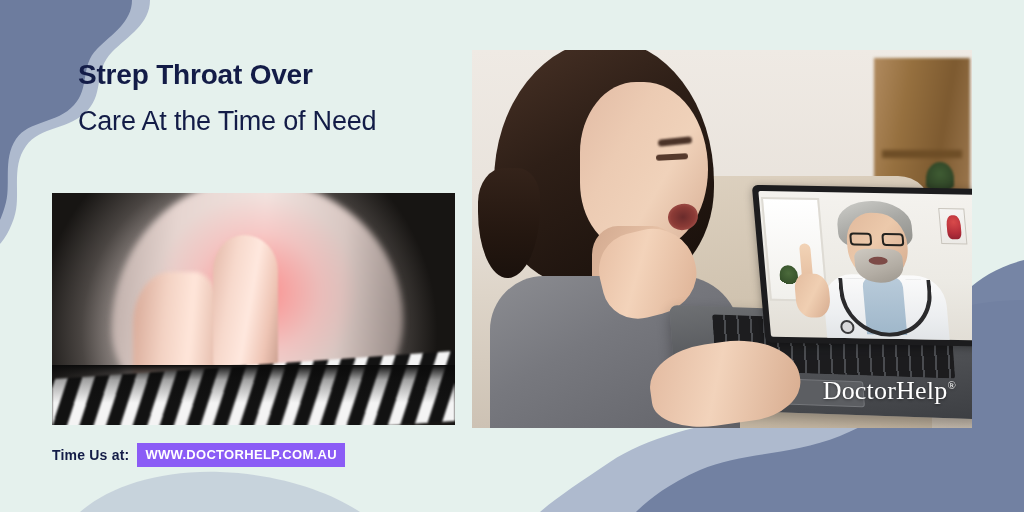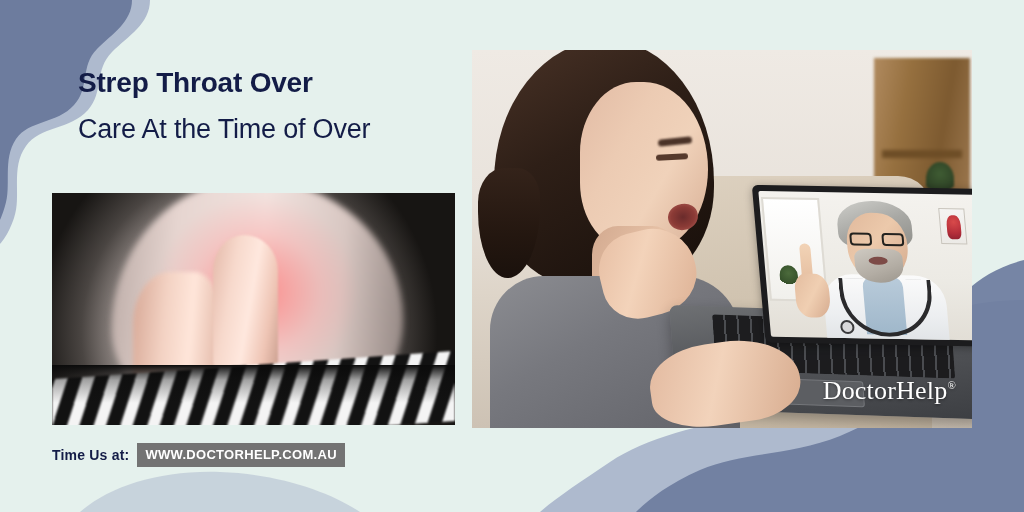--- a/index.html
+++ b/index.html
@@ -34,21 +34,20 @@
   }
   .headline .line {
     color: #131c47;
     letter-spacing: -0.2px;
   }
   .headline .l1, .headline .l2 {
     font-size: 28px;
     font-weight: bold;
     line-height: 45px;
     white-space: nowrap;
-    margin-top: 8px;
   }
   .headline .l3 {
     font-size: 27px;
     font-weight: normal;
     line-height: 48px;
     white-space: nowrap;
   }
 
   
   .photo-throat {
@@ -471,21 +470,21 @@
     gap: 8px;
   }
   .footer-label {
     color: #131c47;
     font-size: 14px;
     font-weight: bold;
     letter-spacing: 0.2px;
     white-space: nowrap;
   }
   .footer-url {
-    background: #737373;
+    background: #8b5cf6;
     color: #ffffff;
     font-size: 13px;
     font-weight: bold;
     letter-spacing: 0.3px;
     padding: 4px 8px 5px 8px;
     white-space: nowrap;
     text-align: right;
   }
 </style>
 </head>
@@ -501,21 +500,21 @@
 
     <path d="M1024,300 C960,300 916,318 880,352 C846,384 812,408 756,416 C700,424 646,438 610,462 C580,482 556,498 540,512 L1024,512 Z" fill="#aebace"></path>
 
     <path d="M1024,260 C978,272 950,300 934,342 C918,384 890,416 840,436 C790,456 742,452 700,470 C668,484 648,500 636,512 L1024,512 Z" fill="#6d7c9e" opacity="0.92"></path>
 
     <path d="M80,512 C110,486 160,470 220,472 C280,474 330,492 360,512 Z" fill="#aebace" opacity="0.55"></path>
   </svg>
 
   <div class="headline">
     <div class="line l1">Strep Throat Over</div>
-    <div class="line l3">Care At the Time of Over</div>
+    <div class="line l3">Care At the Time of Need</div>
   </div>
 
   <div class="photo-throat">
     <div class="throat-bg"></div>
     <div class="throat-neck"></div>
     <div class="throat-finger2"></div>
     <div class="throat-finger"></div>
     <div class="throat-stripes"></div>
     <div class="throat-stripes-mask"></div>
   </div>

